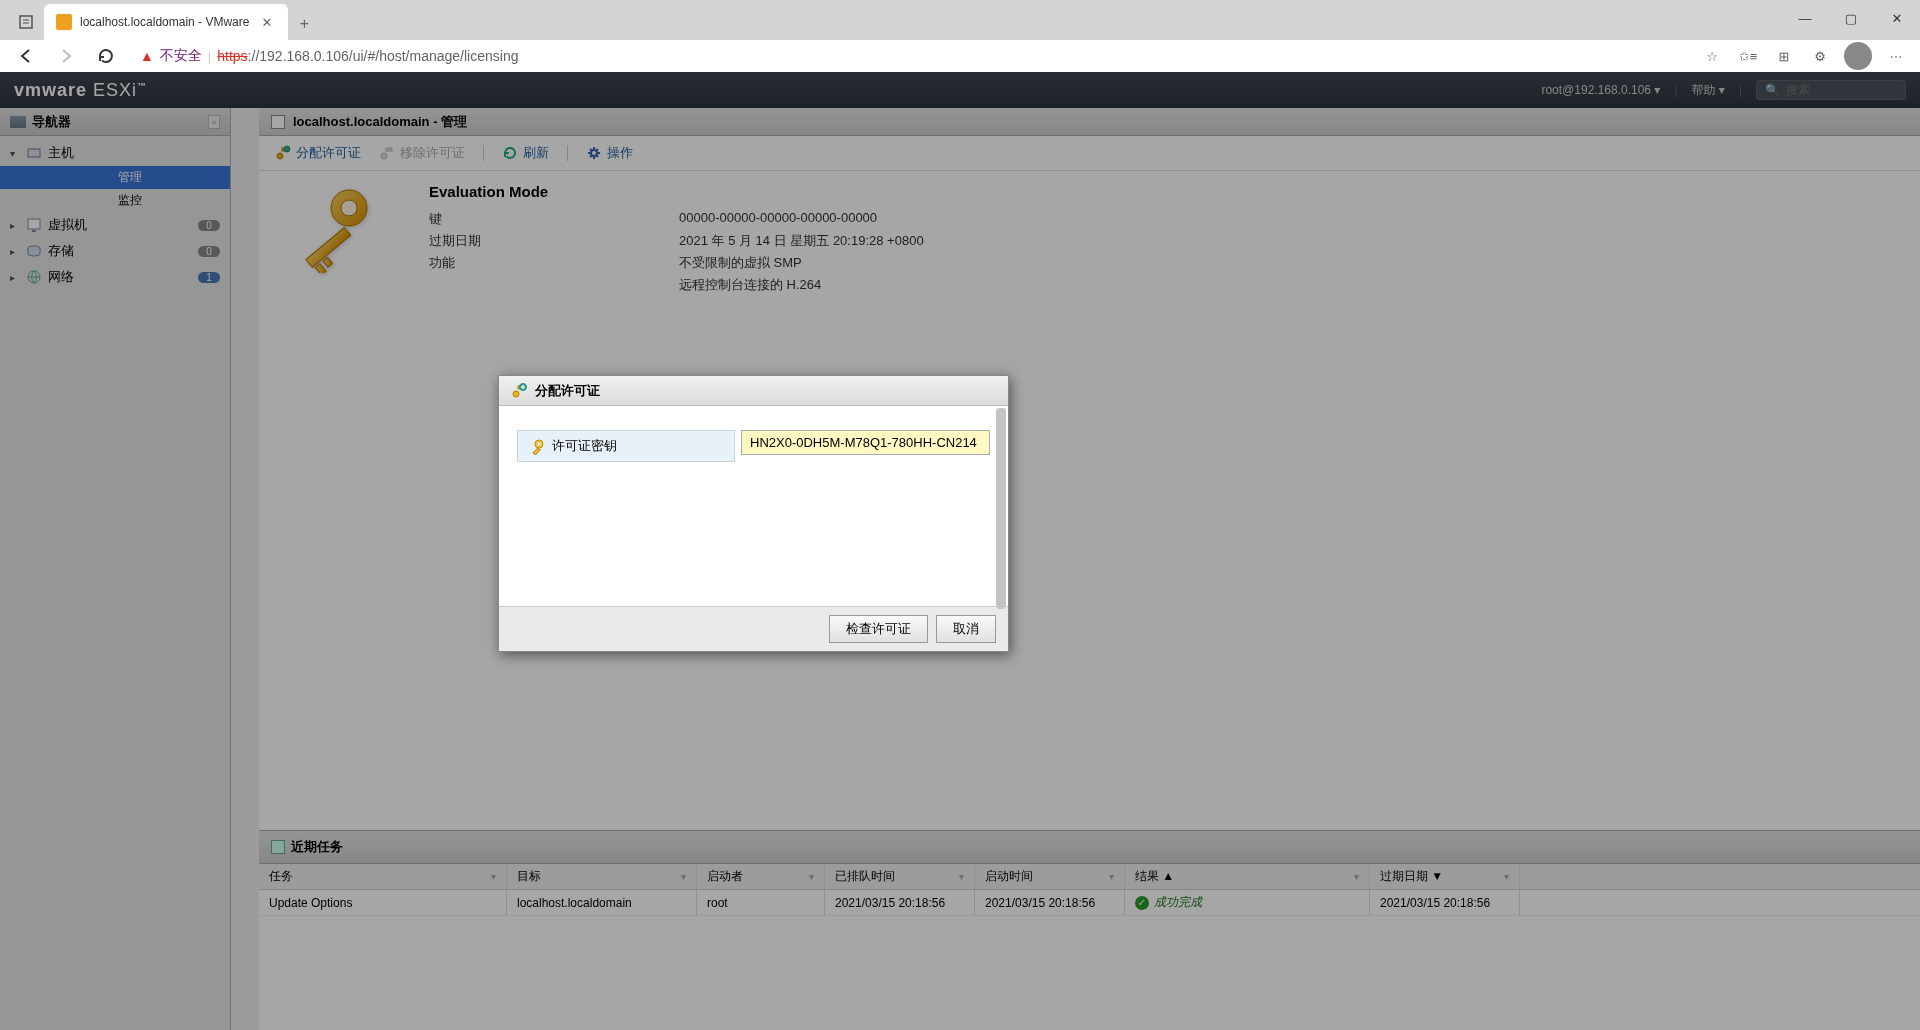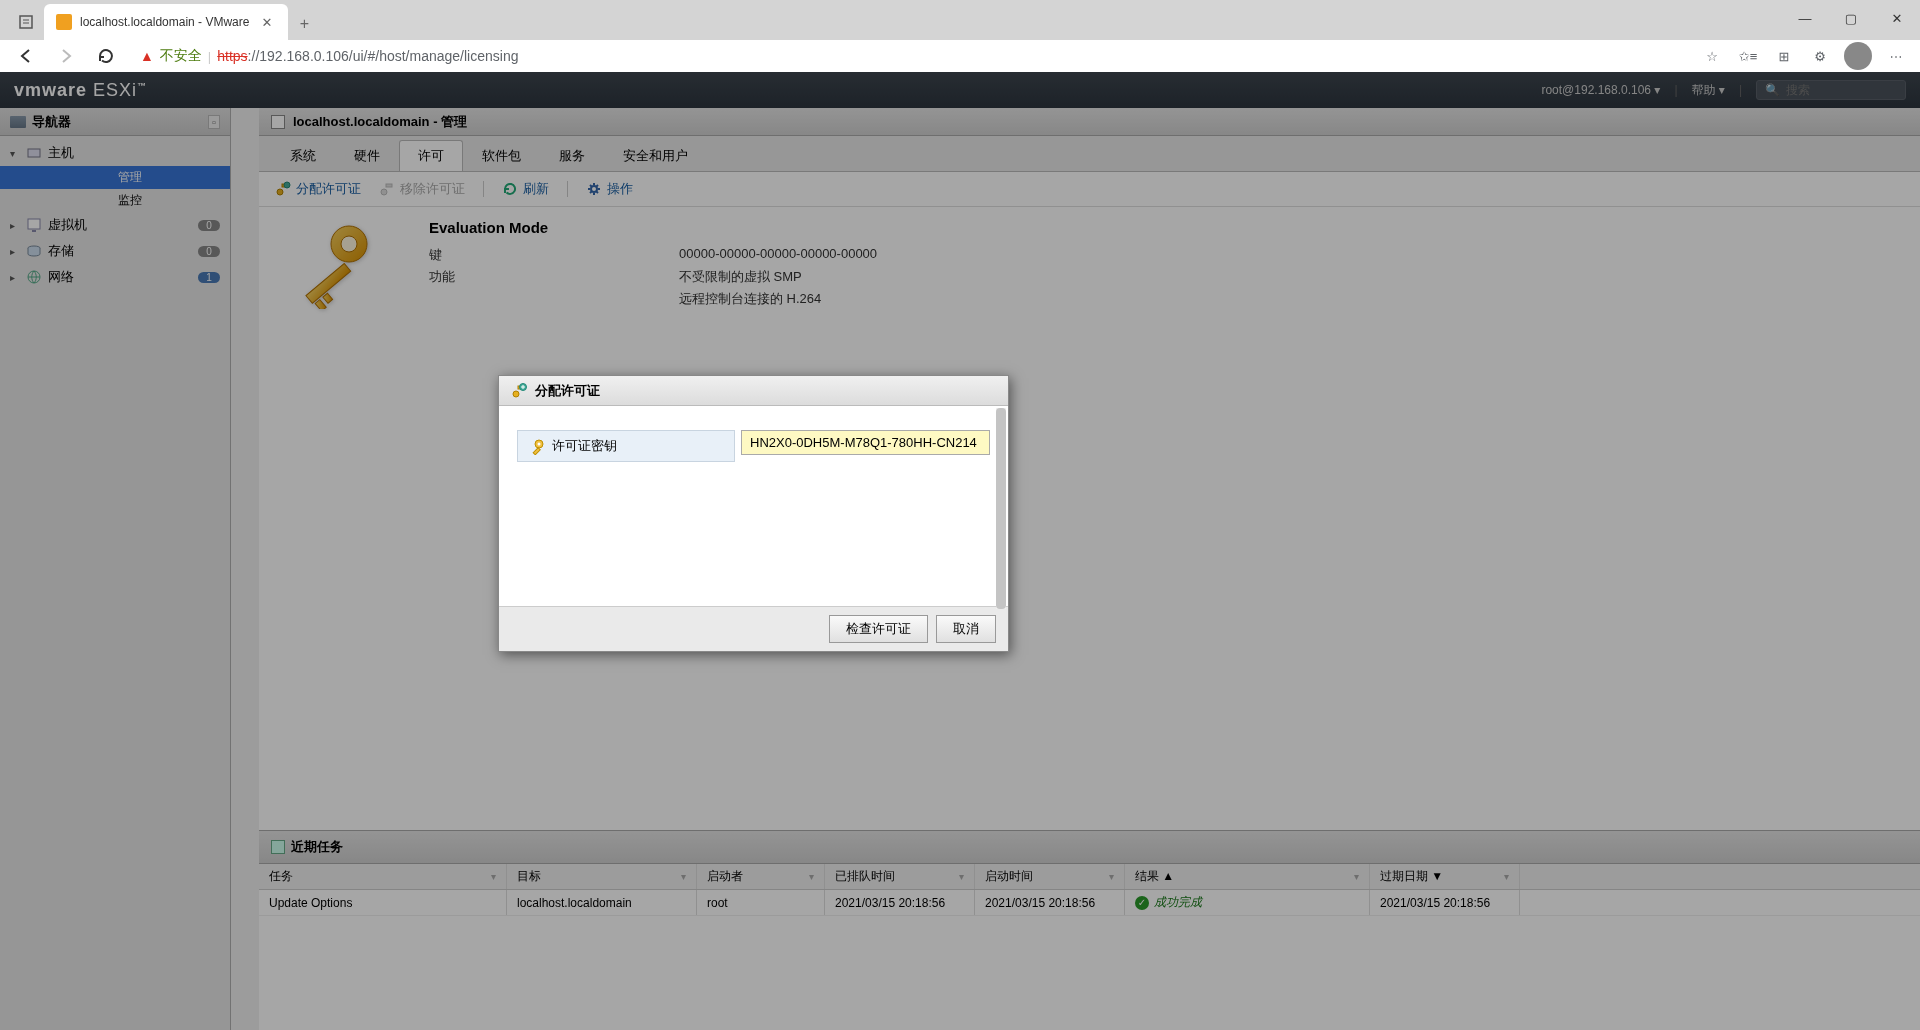--- a/index.html
+++ b/index.html
@@ -12,21 +12,21 @@
 .tab { background: #fff; height: 36px; display: flex; align-items: center; padding: 0 12px; border-radius: 6px 6px 0 0; min-width: 240px; gap: 8px; }
 .tab-favicon { width: 16px; height: 16px; background: #f0a020; border-radius: 2px; }
 .tab-title { flex: 1; font-size: 12px; color: #333; }
 .tab-close { color: #666; cursor: pointer; padding: 2px 4px; }
 .new-tab { width: 32px; height: 32px; display: flex; align-items: center; justify-content: center; color: #666; cursor: pointer; font-size: 16px; }
 .nav-bar { height: 32px; display: flex; align-items: center; padding: 0 12px; gap: 12px; background: #fff; }
 .nav-btn { width: 28px; height: 28px; display: flex; align-items: center; justify-content: center; color: #555; cursor: pointer; }
 .nav-btn.disabled { color: #bbb; }
 .url-bar { flex: 1; display: flex; align-items: center; gap: 6px; padding: 0 8px; }
 .security-icon { color: #d93025; font-size: 14px; }
-.security-text { color: #4d7c0f; font-size: 14px; }
+.security-text { color: #701a75; font-size: 14px; }
 .url-text { color: #5f6368; font-size: 14px; }
 .url-text .proto { color: #d93025; text-decoration: line-through; }
 .nav-right { display: flex; gap: 12px; align-items: center; }
 .nav-icon { width: 24px; height: 24px; display: flex; align-items: center; justify-content: center; color: #5f6368; cursor: pointer; }
 .profile-icon { width: 28px; height: 28px; border-radius: 50%; background: #888; }
 .window-controls { position: absolute; right: 0; top: 0; display: flex; height: 36px; }
 .window-btn { width: 46px; display: flex; align-items: center; justify-content: center; color: #333; cursor: pointer; }
 
 
 .app-wrap { position: relative; height: 958px; }
@@ -249,28 +249,20 @@
       </div>
     </div>
 
     <div class="main">
       <div class="crumb-bar">
         <span class="host-icon"></span>
         <span>localhost.localdomain - 管理</span>
       </div>
 
       <div class="content">
-        <div class="tabs">
-          <div class="tab-item">系统</div>
-          <div class="tab-item">硬件</div>
-          <div class="tab-item active">许可</div>
-          <div class="tab-item">软件包</div>
-          <div class="tab-item">服务</div>
-          <div class="tab-item">安全和用户</div>
-        </div>
 
         <div class="toolbar">
           <div class="tb-btn">
             <span class="tb-icon">
                 <svg width="16" height="16">
                   <circle cx="5" cy="11" r="3" fill="#e6b020" stroke="#b08000"></circle>
                   <rect x="7" y="3" width="6" height="3" fill="#e6b020" stroke="#b08000"></rect>
                   <circle cx="12" cy="4" r="3" fill="#4a9" stroke="#287"></circle>
                 </svg>
               </span>
@@ -323,20 +315,24 @@
               <rect x="22" y="62" width="6" height="8" fill="url(#gold)" stroke="#b07000" transform="rotate(-40 55 40)"></rect>
             </svg>
           </div>
           <div class="license-info">
             <h3>Evaluation Mode</h3>
             <div class="info-row">
                 <div class="info-label">键</div>
                 <div class="info-value">00000-00000-00000-00000-00000</div>
               </div>
             <div class="info-row">
+                <div class="info-label">过期日期</div>
+                <div class="info-value">2021 年 5 月 14 日 星期五 20:19:28 +0800</div>
+              </div>
+            <div class="info-row">
                 <div class="info-label">功能</div>
                 <div class="info-value">不受限制的虚拟 SMP</div>
               </div>
             <div class="info-row">
                 <div class="info-label"></div>
                 <div class="info-value">远程控制台连接的 H.264</div>
               </div>
             <div style="height:270px;"></div>
             <div class="info-row">
                 <div class="info-label"></div>

